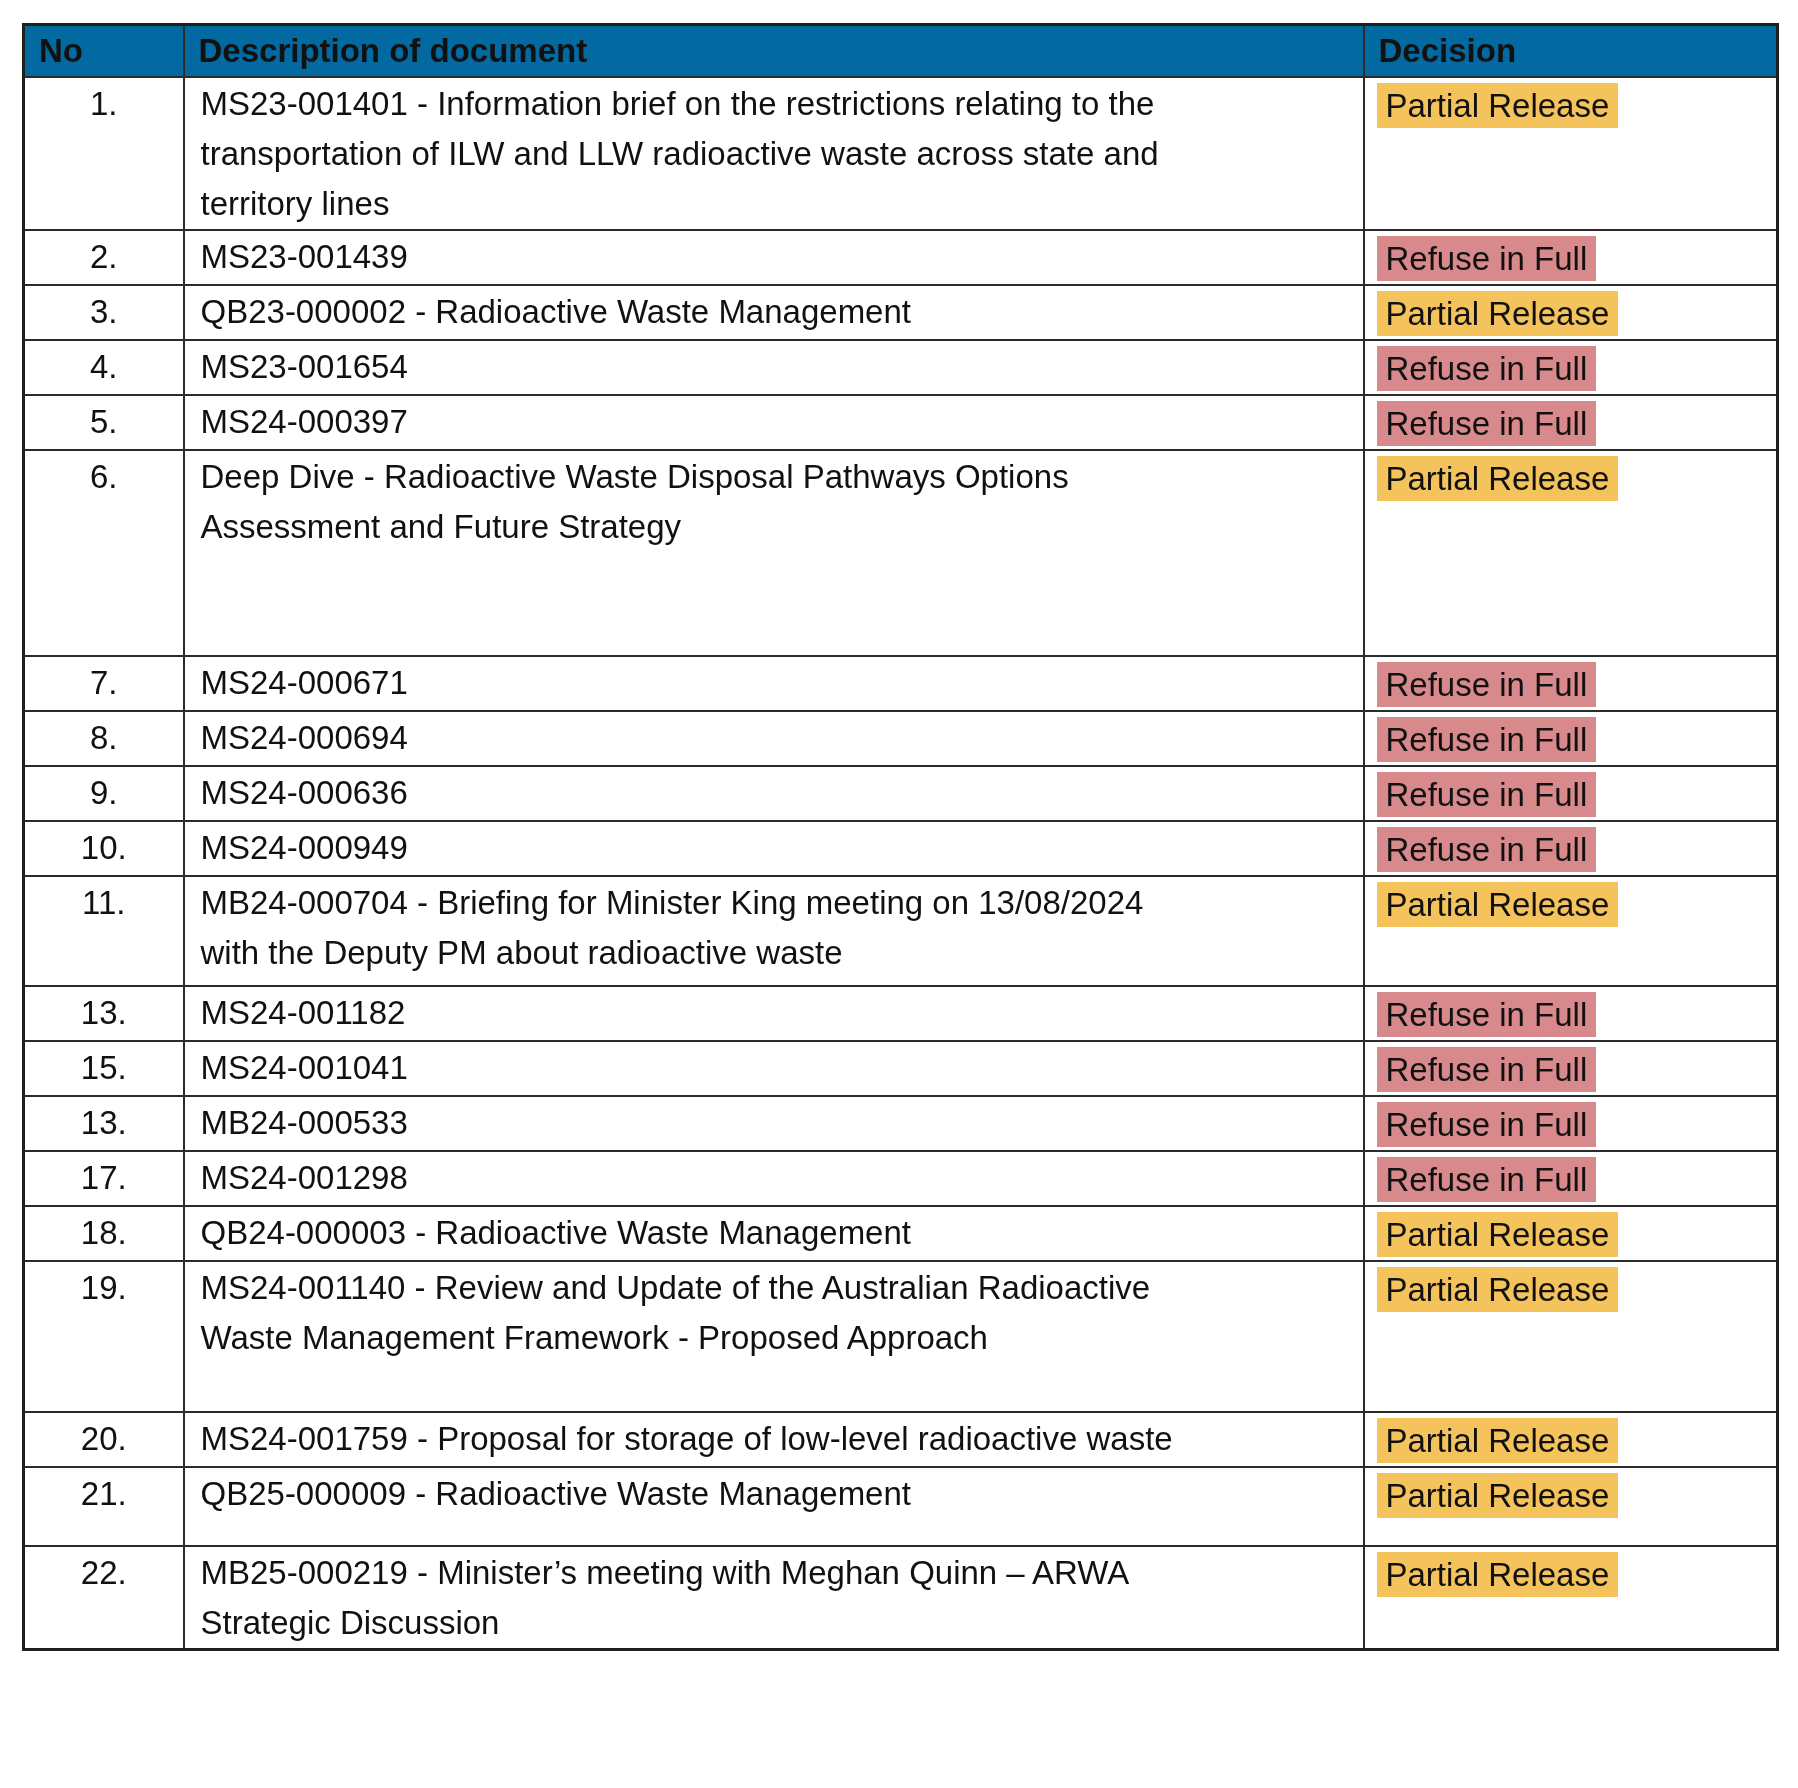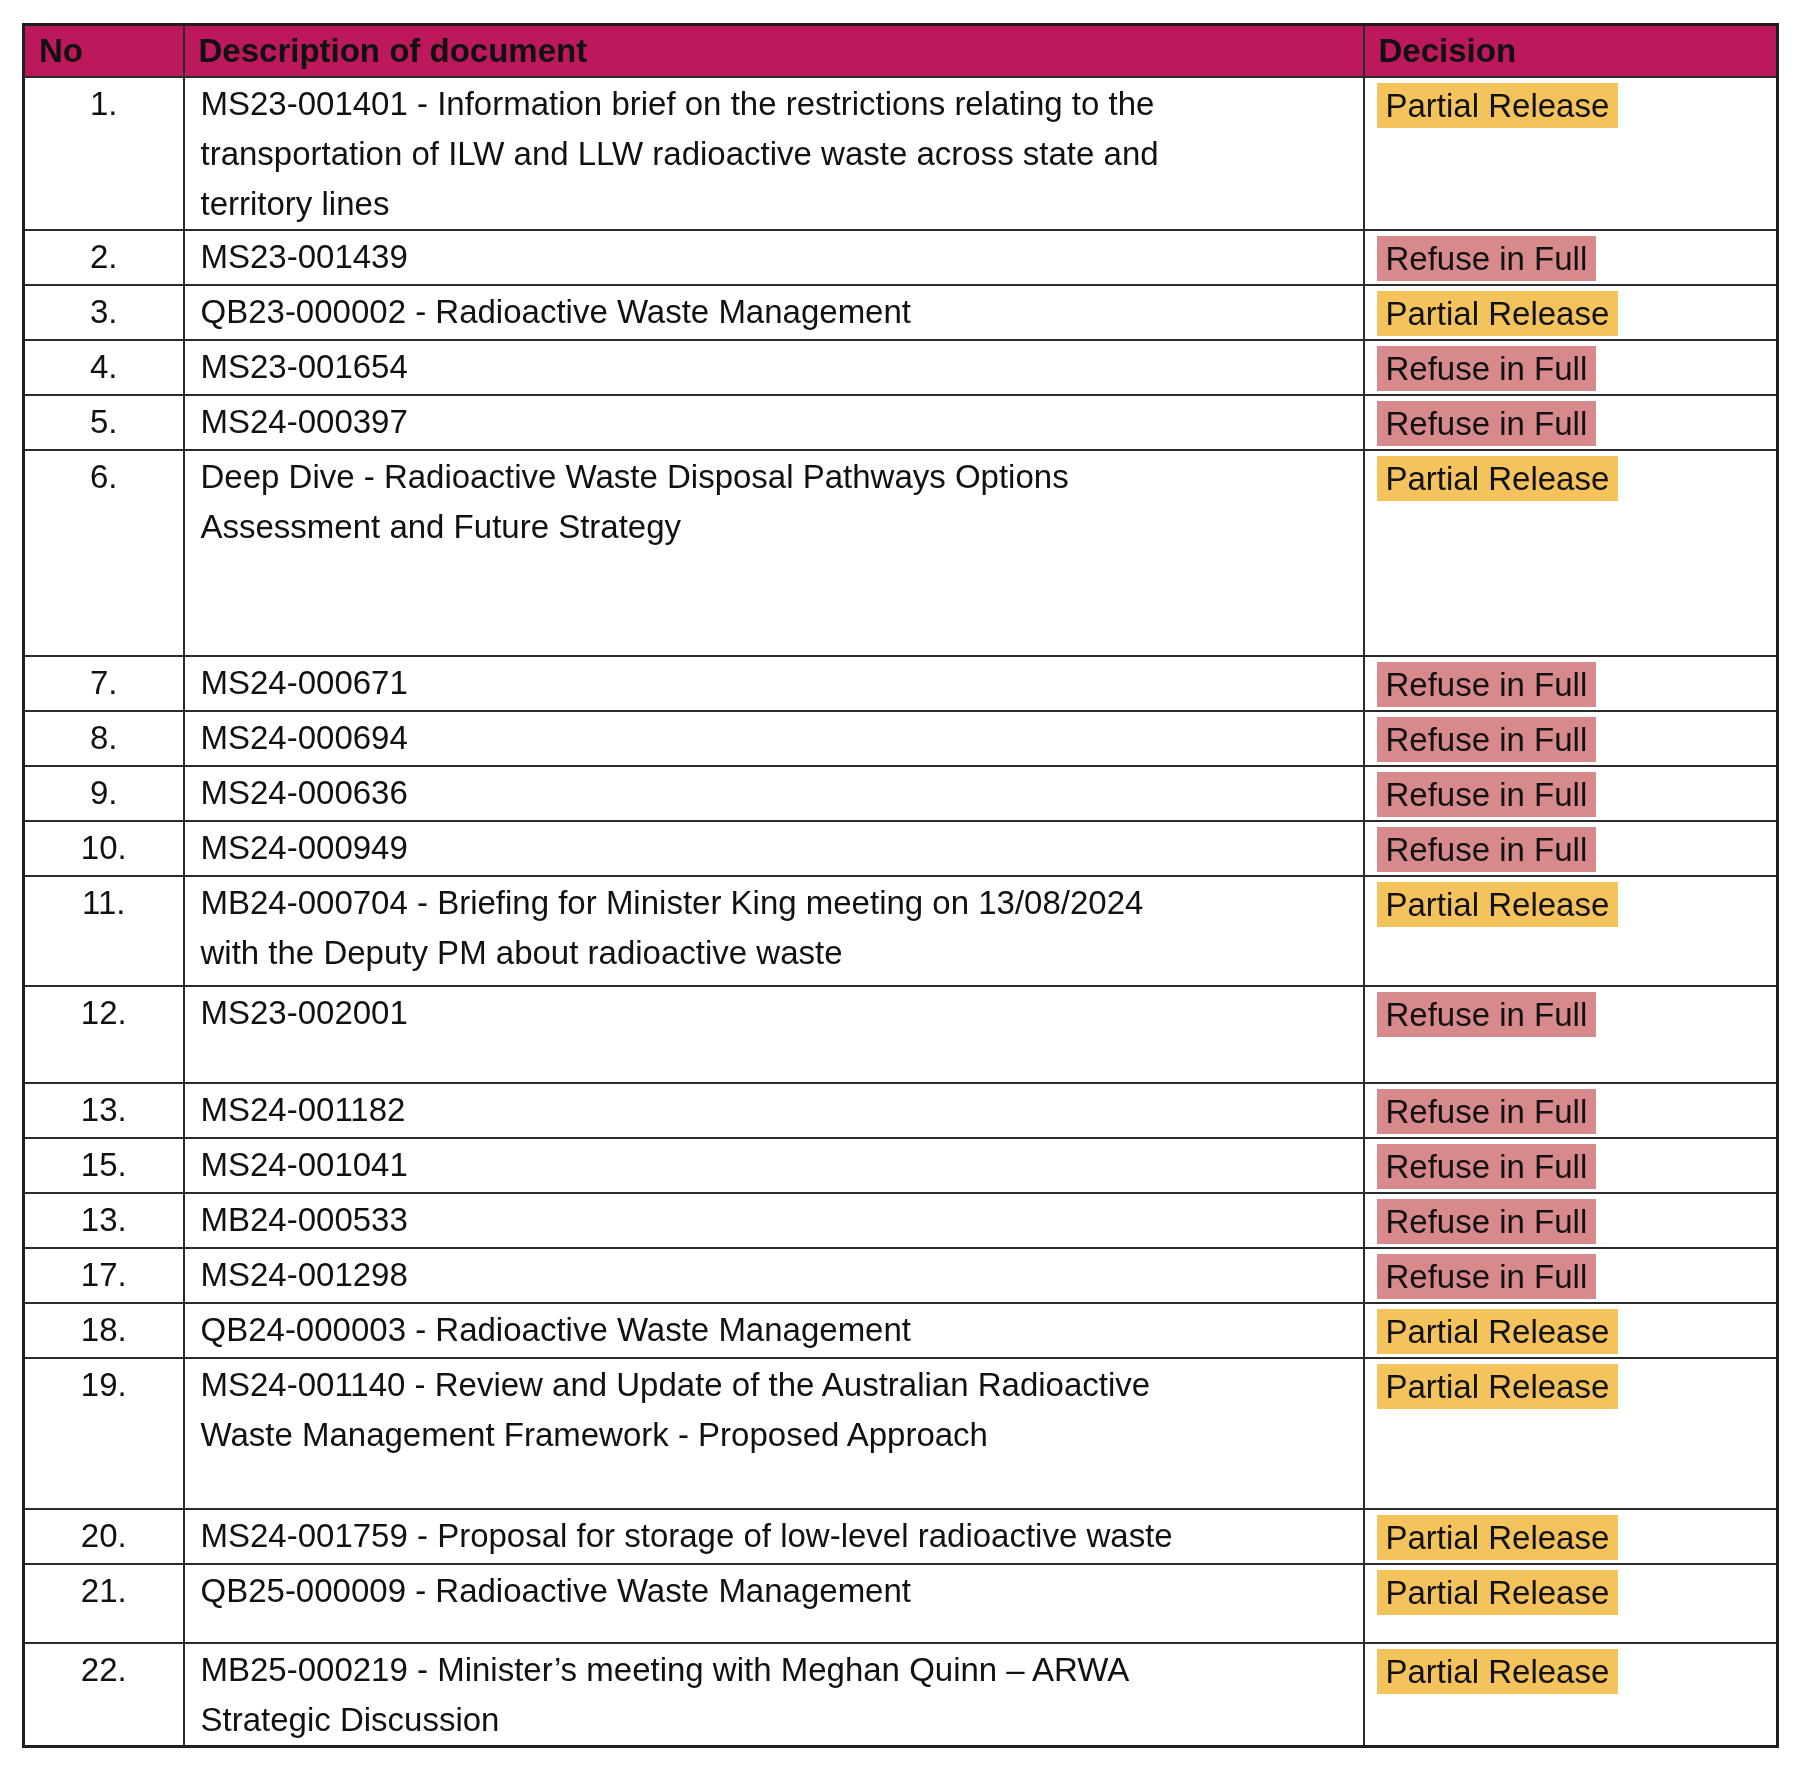--- a/index.html
+++ b/index.html
@@ -31,21 +31,21 @@
   table.doc-table col.col-dec { width: 414px; }
 
   table.doc-table th, table.doc-table td {
     border: 2px solid #2b2b2b;
     vertical-align: top;
     font-size: 33px;
     line-height: 50px;
     overflow: hidden;
   }
   thead th {
-    background: #be185d;
+    background: #0369a1;
     text-align: left;
     font-weight: bold;
     height: 49px;
     padding: 0 0 0 14px;
   }
   thead th.th-no { padding-left: 14px; }
 
   td.cell-no {
     text-align: center;
     padding: 1px 6px 0 6px;
@@ -155,27 +155,20 @@
           </td>
           <td class="cell-dec"><span class="decision-badge" style="background-color: rgb(216, 137, 140);">Refuse in Full</span></td>
         </tr>
         <tr style="height: 110px;">
           <td class="cell-no">11.</td>
           <td class="cell-desc">
             <div class="desc-text">MB24-000704 - Briefing for Minister King meeting on 13/08/2024 with the Deputy PM about radioactive waste</div>
           </td>
           <td class="cell-dec"><span class="decision-badge" style="background-color: rgb(245, 195, 92);">Partial Release</span></td>
         </tr>
-        <tr style="height: 97px;">
-          <td class="cell-no">12.</td>
-          <td class="cell-desc">
-            <div class="desc-text">MS23-002001</div>
-          </td>
-          <td class="cell-dec"><span class="decision-badge" style="background-color: rgb(216, 137, 140);">Refuse in Full</span></td>
-        </tr>
         <tr style="height: 51px;">
           <td class="cell-no">13.</td>
           <td class="cell-desc">
             <div class="desc-text">MS24-001182</div>
           </td>
           <td class="cell-dec"><span class="decision-badge" style="background-color: rgb(216, 137, 140);">Refuse in Full</span></td>
         </tr>
         <tr style="height: 51px;">
           <td class="cell-no">15.</td>
           <td class="cell-desc">

